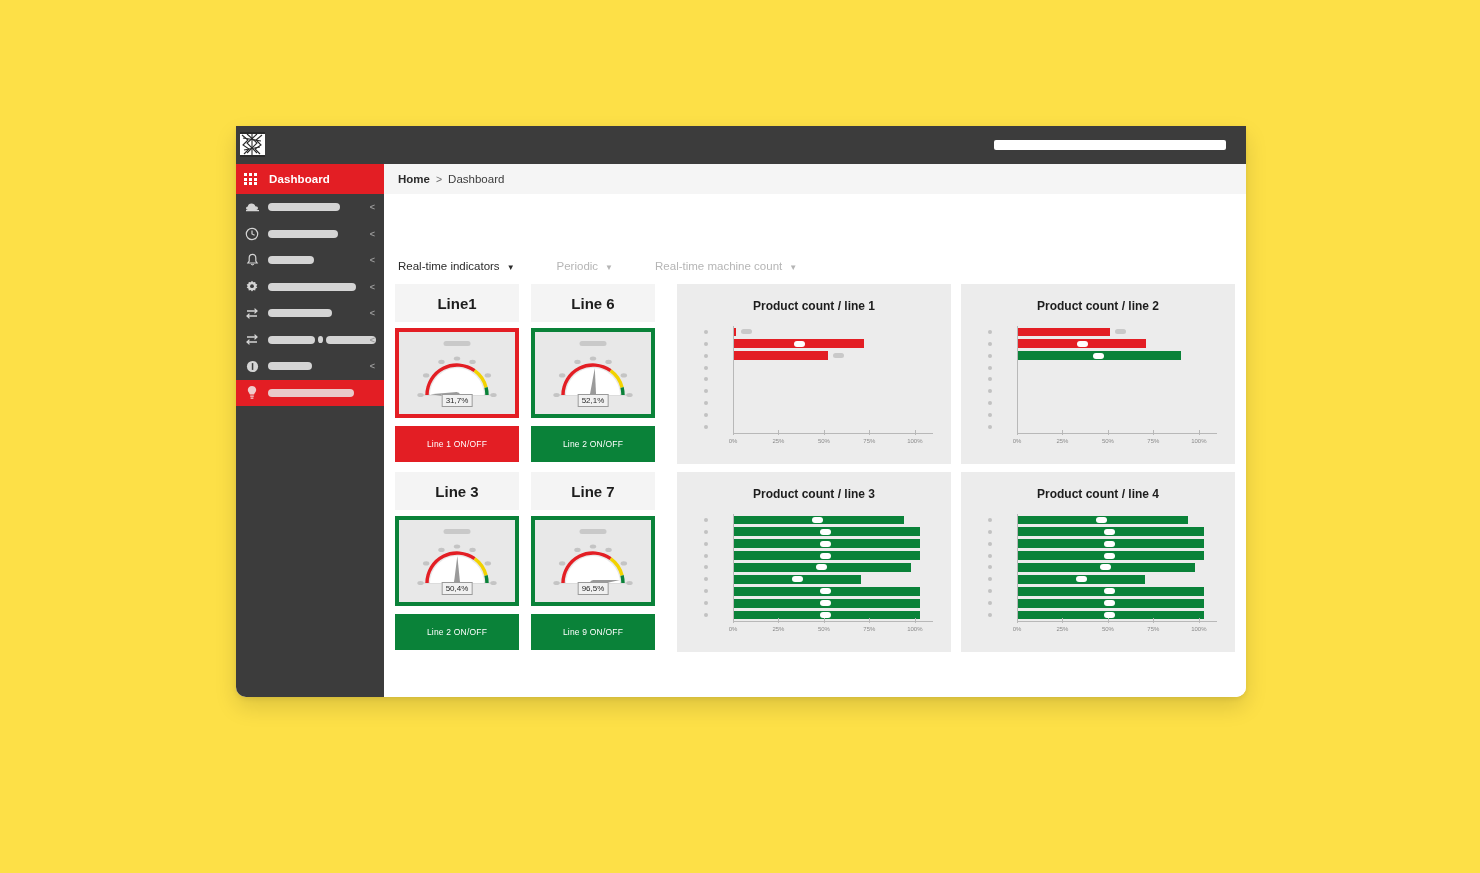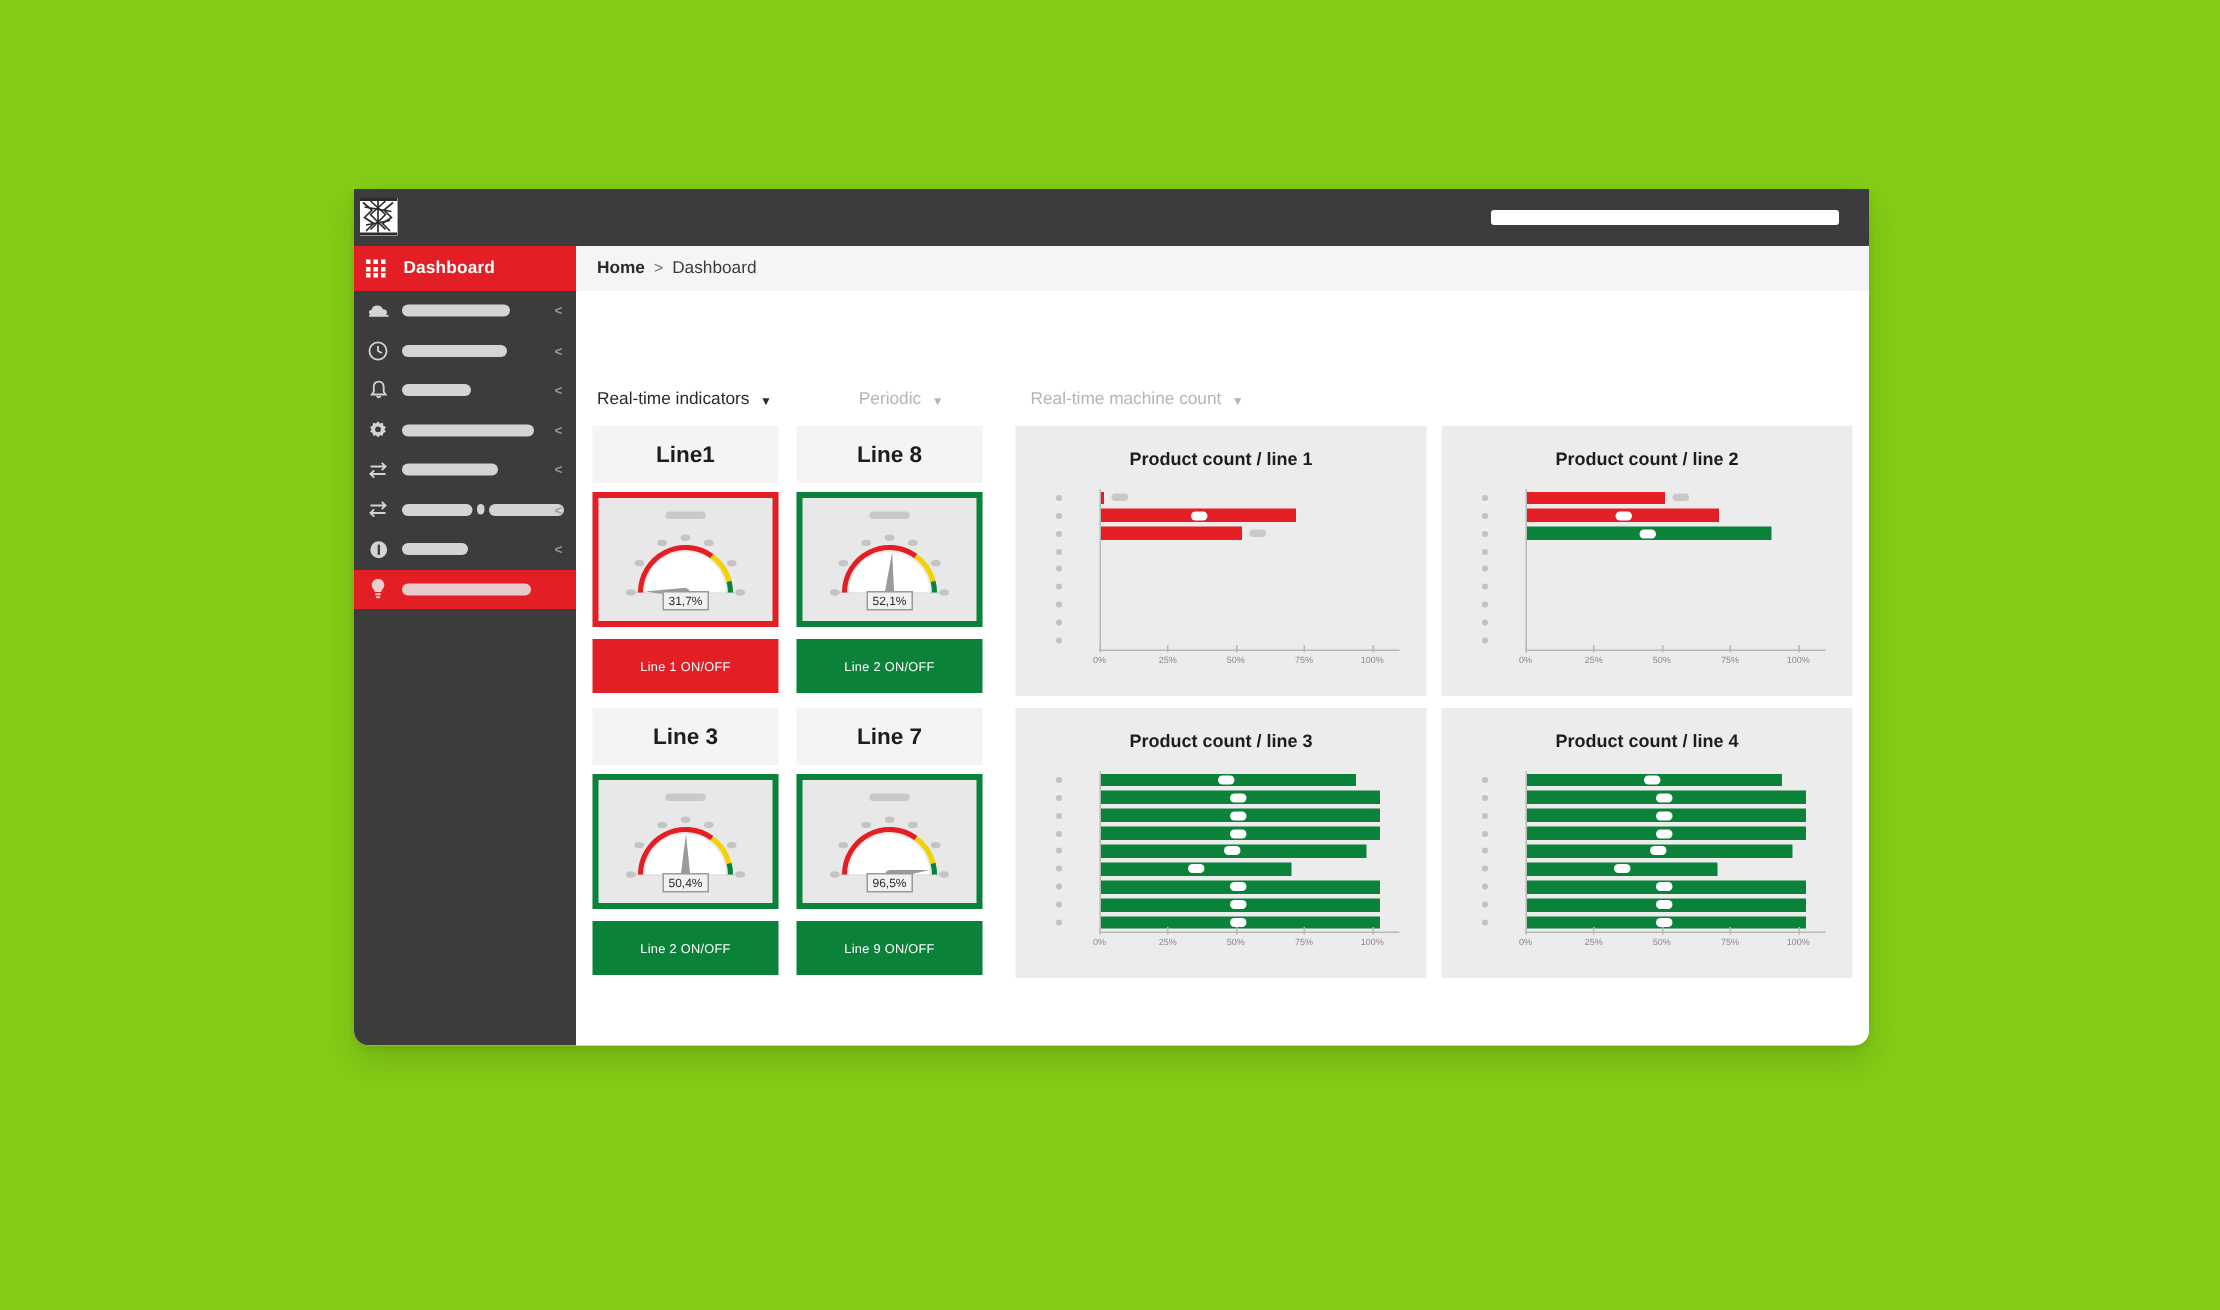--- a/index.html
+++ b/index.html
@@ -2,21 +2,21 @@
 <html><head>
 <meta charset="utf-8">
 <style>
   html,body{margin:0;padding:0;}
   body{
     width:1480px;height:873px;
     background:#f0f0f0;
     font-family:"Liberation Sans", sans-serif;
     overflow:hidden;
   }
-  .screen{position:absolute;left:0;top:0;width:1480px;height:873px;background:#84cc16;}
+  .screen{position:absolute;left:0;top:0;width:1480px;height:873px;background:#fde047;}
 
   
   .app-window{
     position:absolute;left:236px;top:126px;width:1010px;height:571px;
     background:#ffffff;
     border-radius:0 0 10px 10px;
     box-shadow:0 10px 22px rgba(0,0,0,0.13), 0 2px 5px rgba(0,0,0,0.07);
     overflow:hidden;
   }
 
@@ -63,21 +63,21 @@
     font-size:11.5px;color:#3c3c3c;
   }
   .bc-home{font-weight:bold;color:#2b2b2b;}
   .bc-sep{margin:0 6px;color:#6b6b6b;font-size:10.5px;}
   .bc-cur{color:#3c3c3c;}
 
   
   .filters{position:absolute;left:14px;top:96px;display:flex;align-items:center;}
   .filter{display:flex;align-items:flex-end;font-size:11.5px;margin-right:42px;white-space:nowrap;}
   .filter.primary{color:#2b2b2b;}
-  .filter.muted{color:#b5b5b5;margin-left:16px;}
+  .filter.muted{color:#b5b5b5;}
   .filter .cap{margin-left:7px;font-size:8px;}
 
   
   .board{position:absolute;left:11px;top:120px;width:840px;}
   .row{display:flex;margin-bottom:8px;}
   .lines-col{width:272px;flex:none;display:flex;}
   .line-card{width:124px;margin-right:12px;}
   .line-card:last-child{margin-right:0;}
 
   .line-title{
@@ -309,21 +309,21 @@
                         <path d="M 47.07790329587434 42.90097901322177 L 20.0085268893509 45.321487423029886 L 46.92209670412566 49.09902098677823 Z" fill="#9a9a9a"></path>
                         <circle cx="47" cy="46" r="2.8" fill="#9a9a9a"></circle>
                       </svg></div>
                   <div class="g-value">31,7%</div>
                 </div>
               </div>
               <div class="onoff">Line 1 ON/OFF</div>
             </div>
 
             <div class="line-card">
-              <div class="line-title">Line 8</div>
+              <div class="line-title">Line 6</div>
               <div class="gauge-box ok">
                 <div class="gauge-inner">
                   <div class="g-toptab"></div>
                   <div class="g-svg"><svg width="94" height="52" viewBox="0 0 94 52">
                         <line x1="12" y1="46" x2="82" y2="46" stroke="#d0d0d0" stroke-width="1"></line>
                         <path d="M 20 46 A 27 27 0 0 1 74 46 Z" fill="#ffffff"></path>
                         <path d="M 17 46.00000000000001 A 30 30 0 0 1 64.6335575687742 21.729490168751575" stroke="#e31e24" stroke-width="3.4" fill="none"></path>
                         <path d="M 64.6335575687742 21.729490168751575 A 30 30 0 0 1 76.05749483385893 38.53930338505434" stroke="#f2d200" stroke-width="3.4" fill="none"></path>
                         <path d="M 76.05749483385893 38.53930338505434 A 30 30 0 0 1 77 45.99999999999999" stroke="#0a8239" stroke-width="3.4" fill="none"></path>
                         <ellipse cx="10.5" cy="46.00000000000001" rx="3.2" ry="2.1" fill="#c4c4c4"></ellipse>

